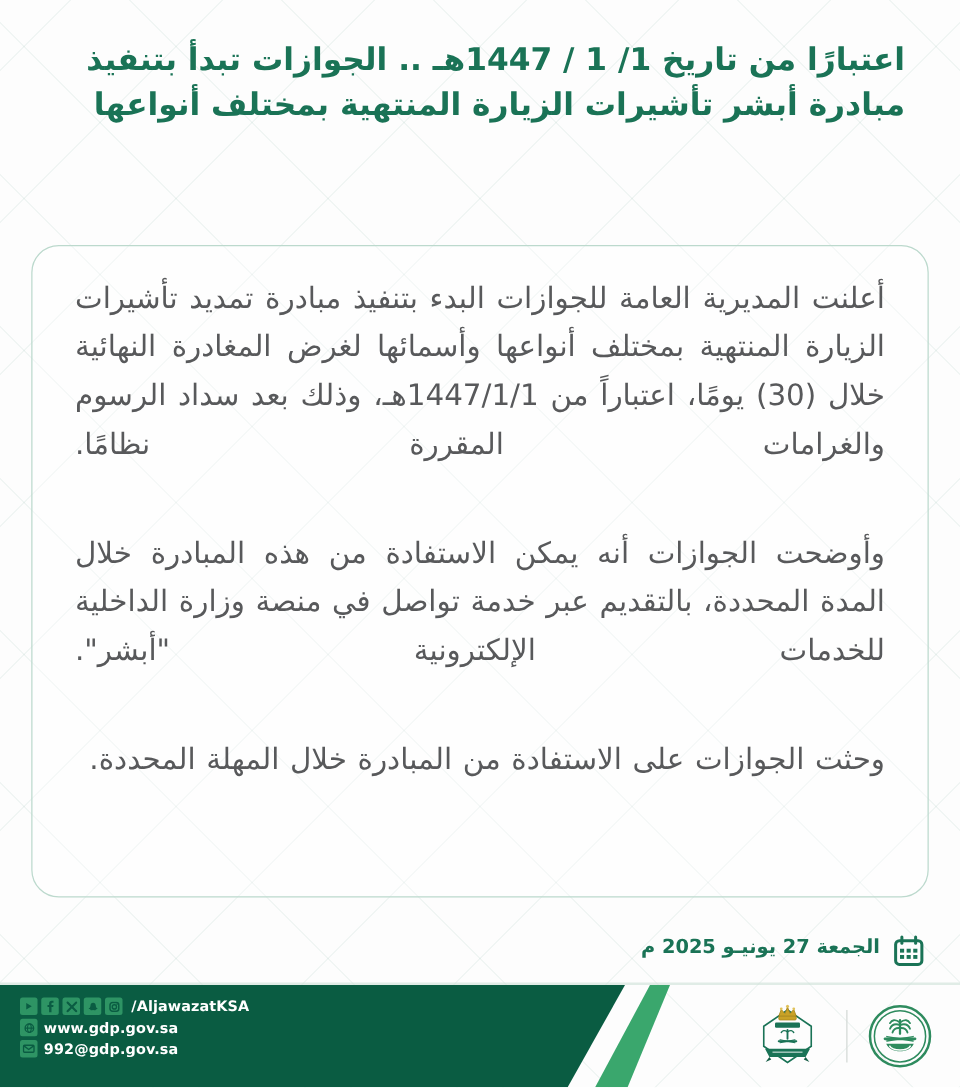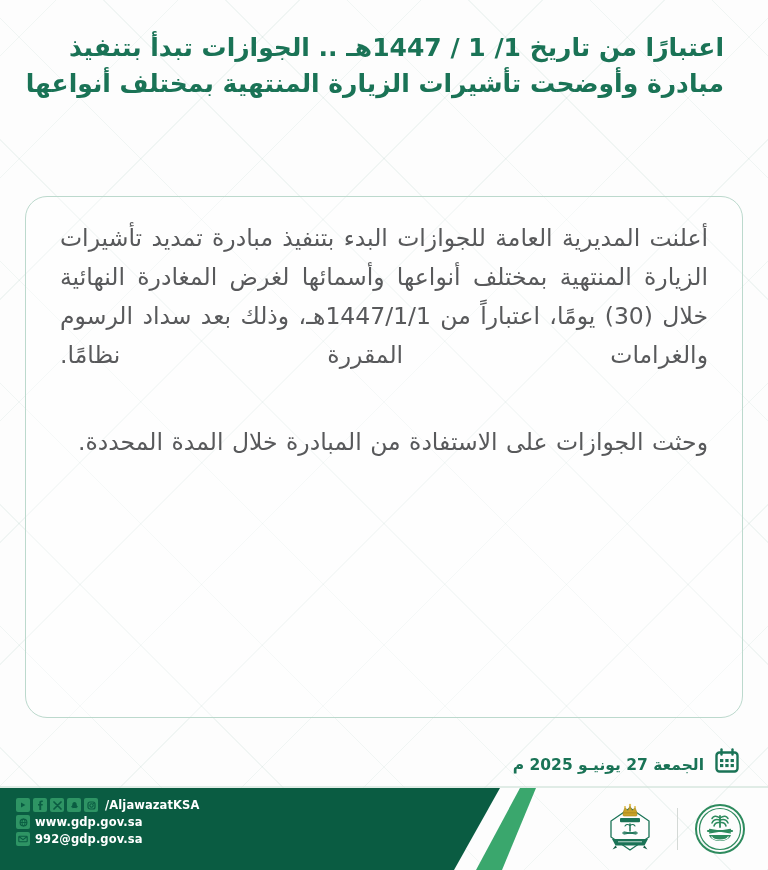--- a/index.html
+++ b/index.html
@@ -71,21 +71,21 @@
   .para.last { text-align: right; text-align-last: right; }
 
   
   #date-row {
     position: absolute;
     top: 748px;
     left: 0; right: 28px;
     display: flex;
     flex-direction: row;
     justify-content: flex-start;
-    align-items: flex-end;
+    align-items: flex-start;
     gap: 10px;
     direction: rtl;
   }
   #date-row .cal-wrap { flex: 0 0 auto; display: flex; }
   #date-text {
     color: #1a7356;
     font-size: 15.5px;
     font-weight: 700;
     white-space: nowrap;
     letter-spacing: 0.2px;
@@ -181,26 +181,27 @@
     background: rgba(200,222,212,0.55);
   }
 </style>
 </head>
 <body>
 
 <div id="poster">
 
   <div id="headline">
     <span class="hl-line">اعتبارًا من تاريخ 1/ 1 / 1447هـ .. الجوازات تبدأ بتنفيذ</span>
-    <span class="hl-line">مبادرة وأوضحت تأشيرات الزيارة المنتهية بمختلف أنواعها</span>
+    <span class="hl-line">مبادرة أبشر تأشيرات الزيارة المنتهية بمختلف أنواعها</span>
   </div>
 
   <div id="body-card">
     <p class="para">أعلنت المديرية العامة للجوازات البدء بتنفيذ مبادرة تمديد تأشيرات الزيارة المنتهية بمختلف أنواعها وأسمائها لغرض المغادرة النهائية خلال (30) يومًا، اعتباراً من 1447/1/1هـ، وذلك بعد سداد الرسوم والغرامات المقررة نظامًا.</p>
-    <p class="para last">وحثت الجوازات على الاستفادة من المبادرة خلال المدة المحددة.</p>
+    <p class="para">وأوضحت الجوازات أنه يمكن الاستفادة من هذه المبادرة خلال المدة المحددة، بالتقديم عبر خدمة تواصل في منصة وزارة الداخلية للخدمات الإلكترونية "أبشر".</p>
+    <p class="para last">وحثت الجوازات على الاستفادة من المبادرة خلال المهلة المحددة.</p>
   </div>
 
   <div id="date-row">
     <span class="cal-wrap">
       <svg width="26" height="26" viewBox="0 0 26 26" aria-hidden="true">
         <rect x="2.5" y="4.5" width="21" height="19" rx="3" ry="3" fill="none" stroke="#1a7356" stroke-width="2.4"></rect>
         <line x1="7.5" y1="1.5" x2="7.5" y2="6.5" stroke="#1a7356" stroke-width="2.4" stroke-linecap="round"></line>
         <line x1="18.5" y1="1.5" x2="18.5" y2="6.5" stroke="#1a7356" stroke-width="2.4" stroke-linecap="round"></line>
         <rect x="6" y="11" width="3.3" height="3.1" fill="#1a7356"></rect>
         <rect x="11.3" y="11" width="3.3" height="3.1" fill="#1a7356"></rect>

